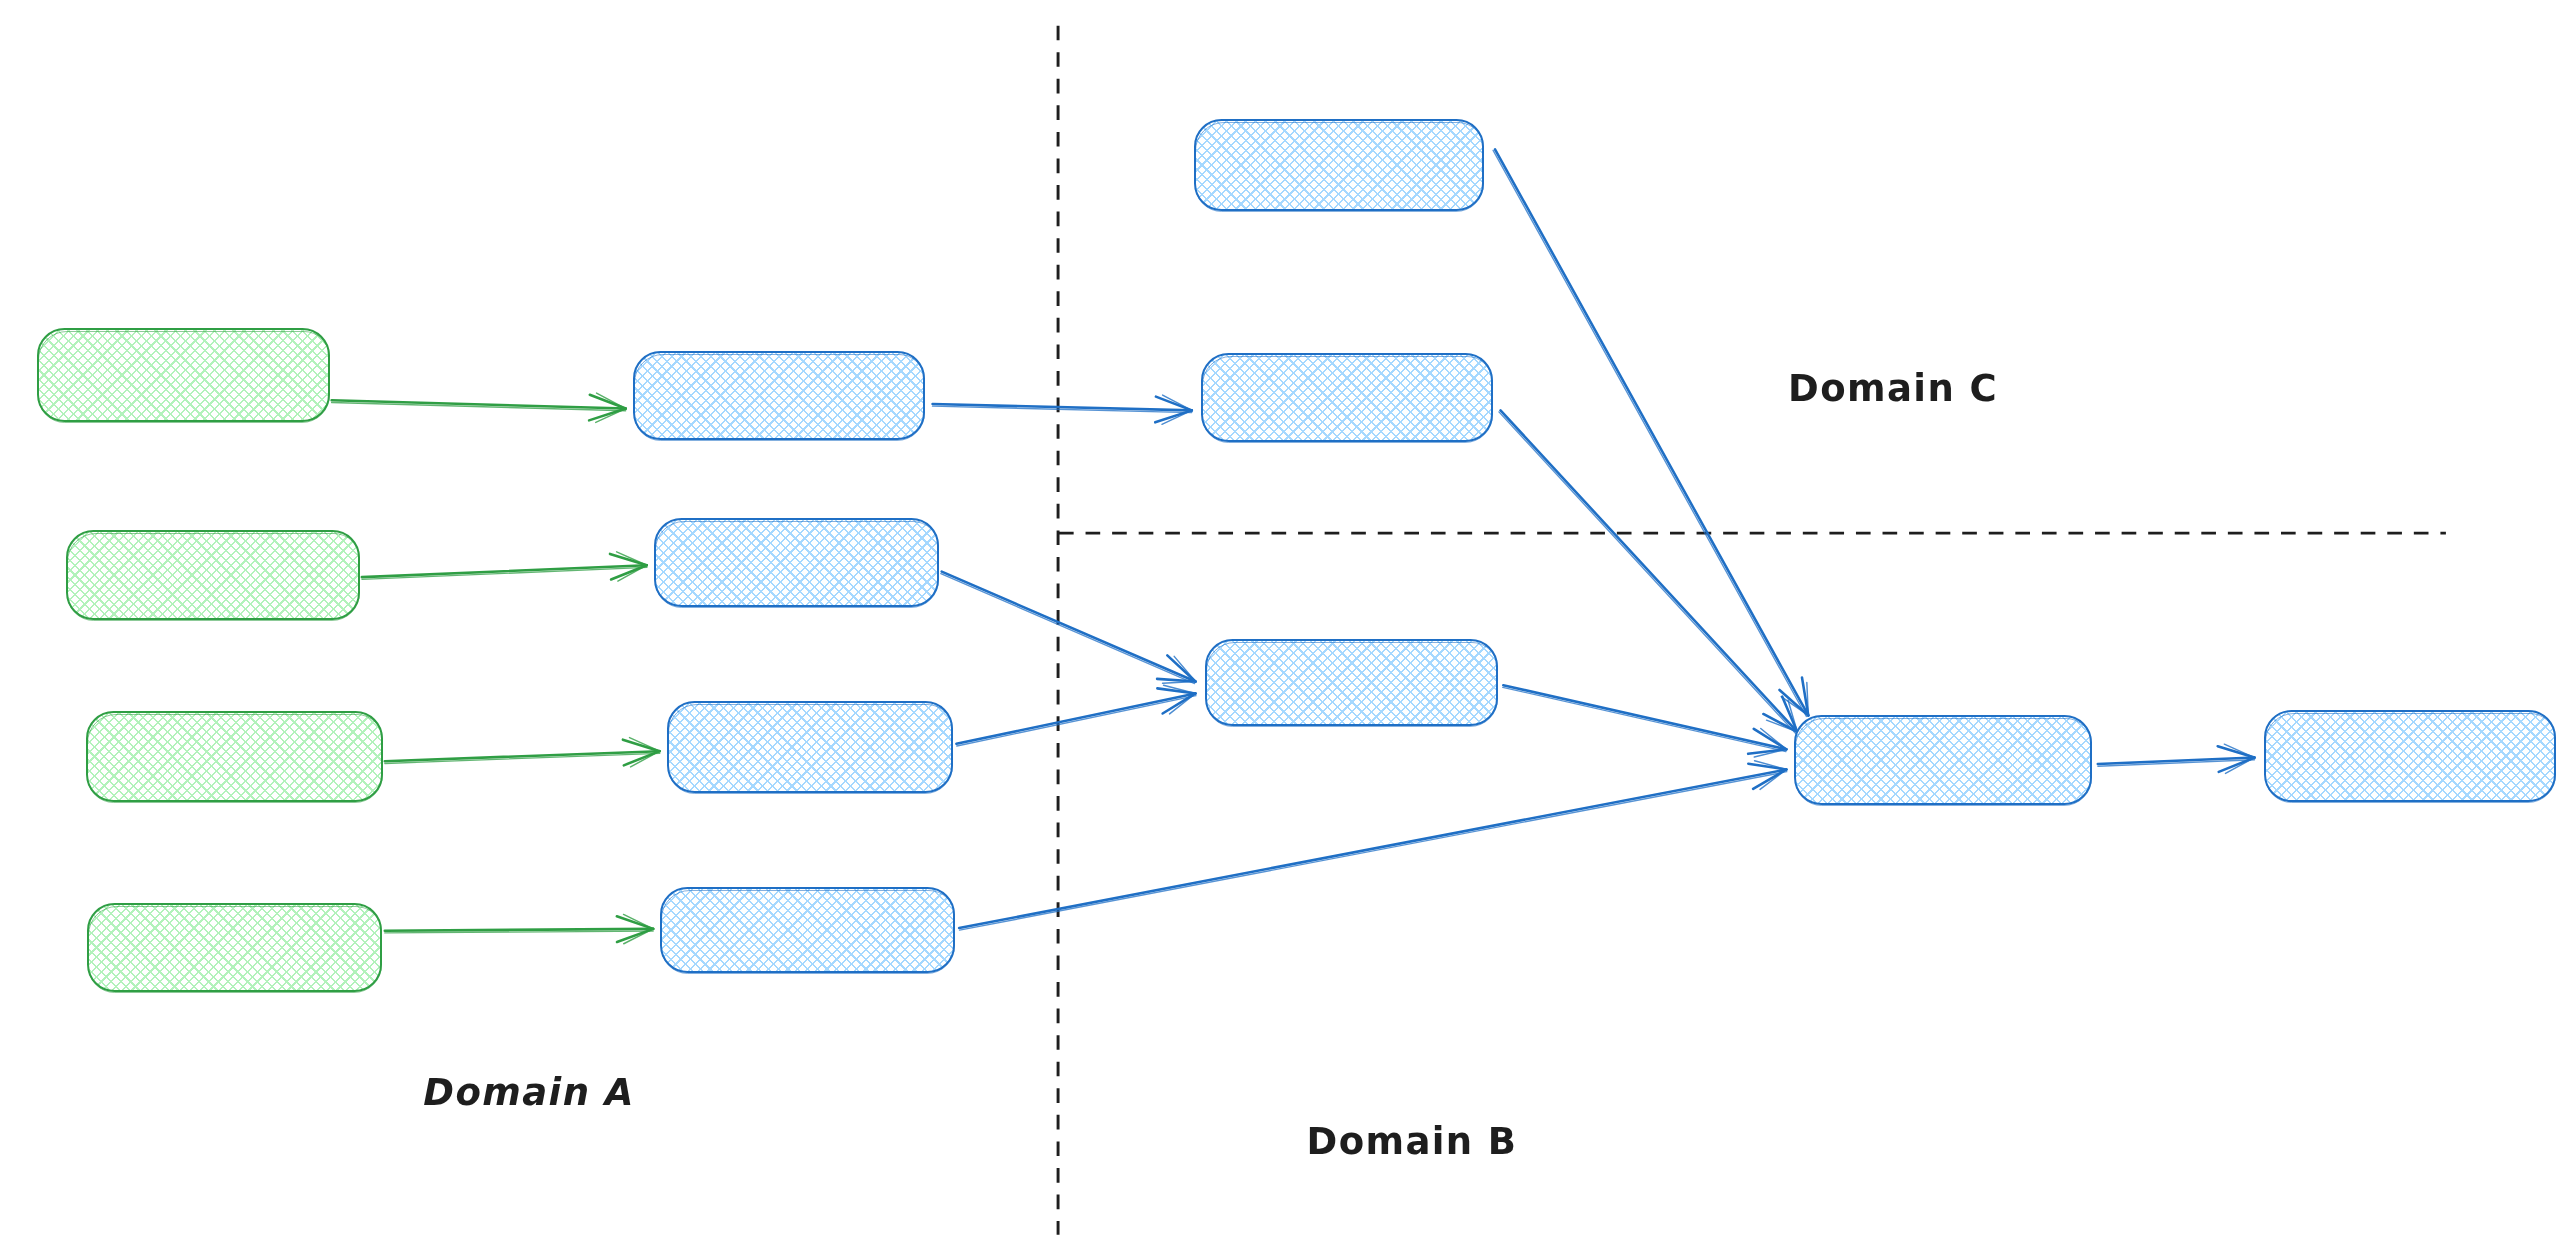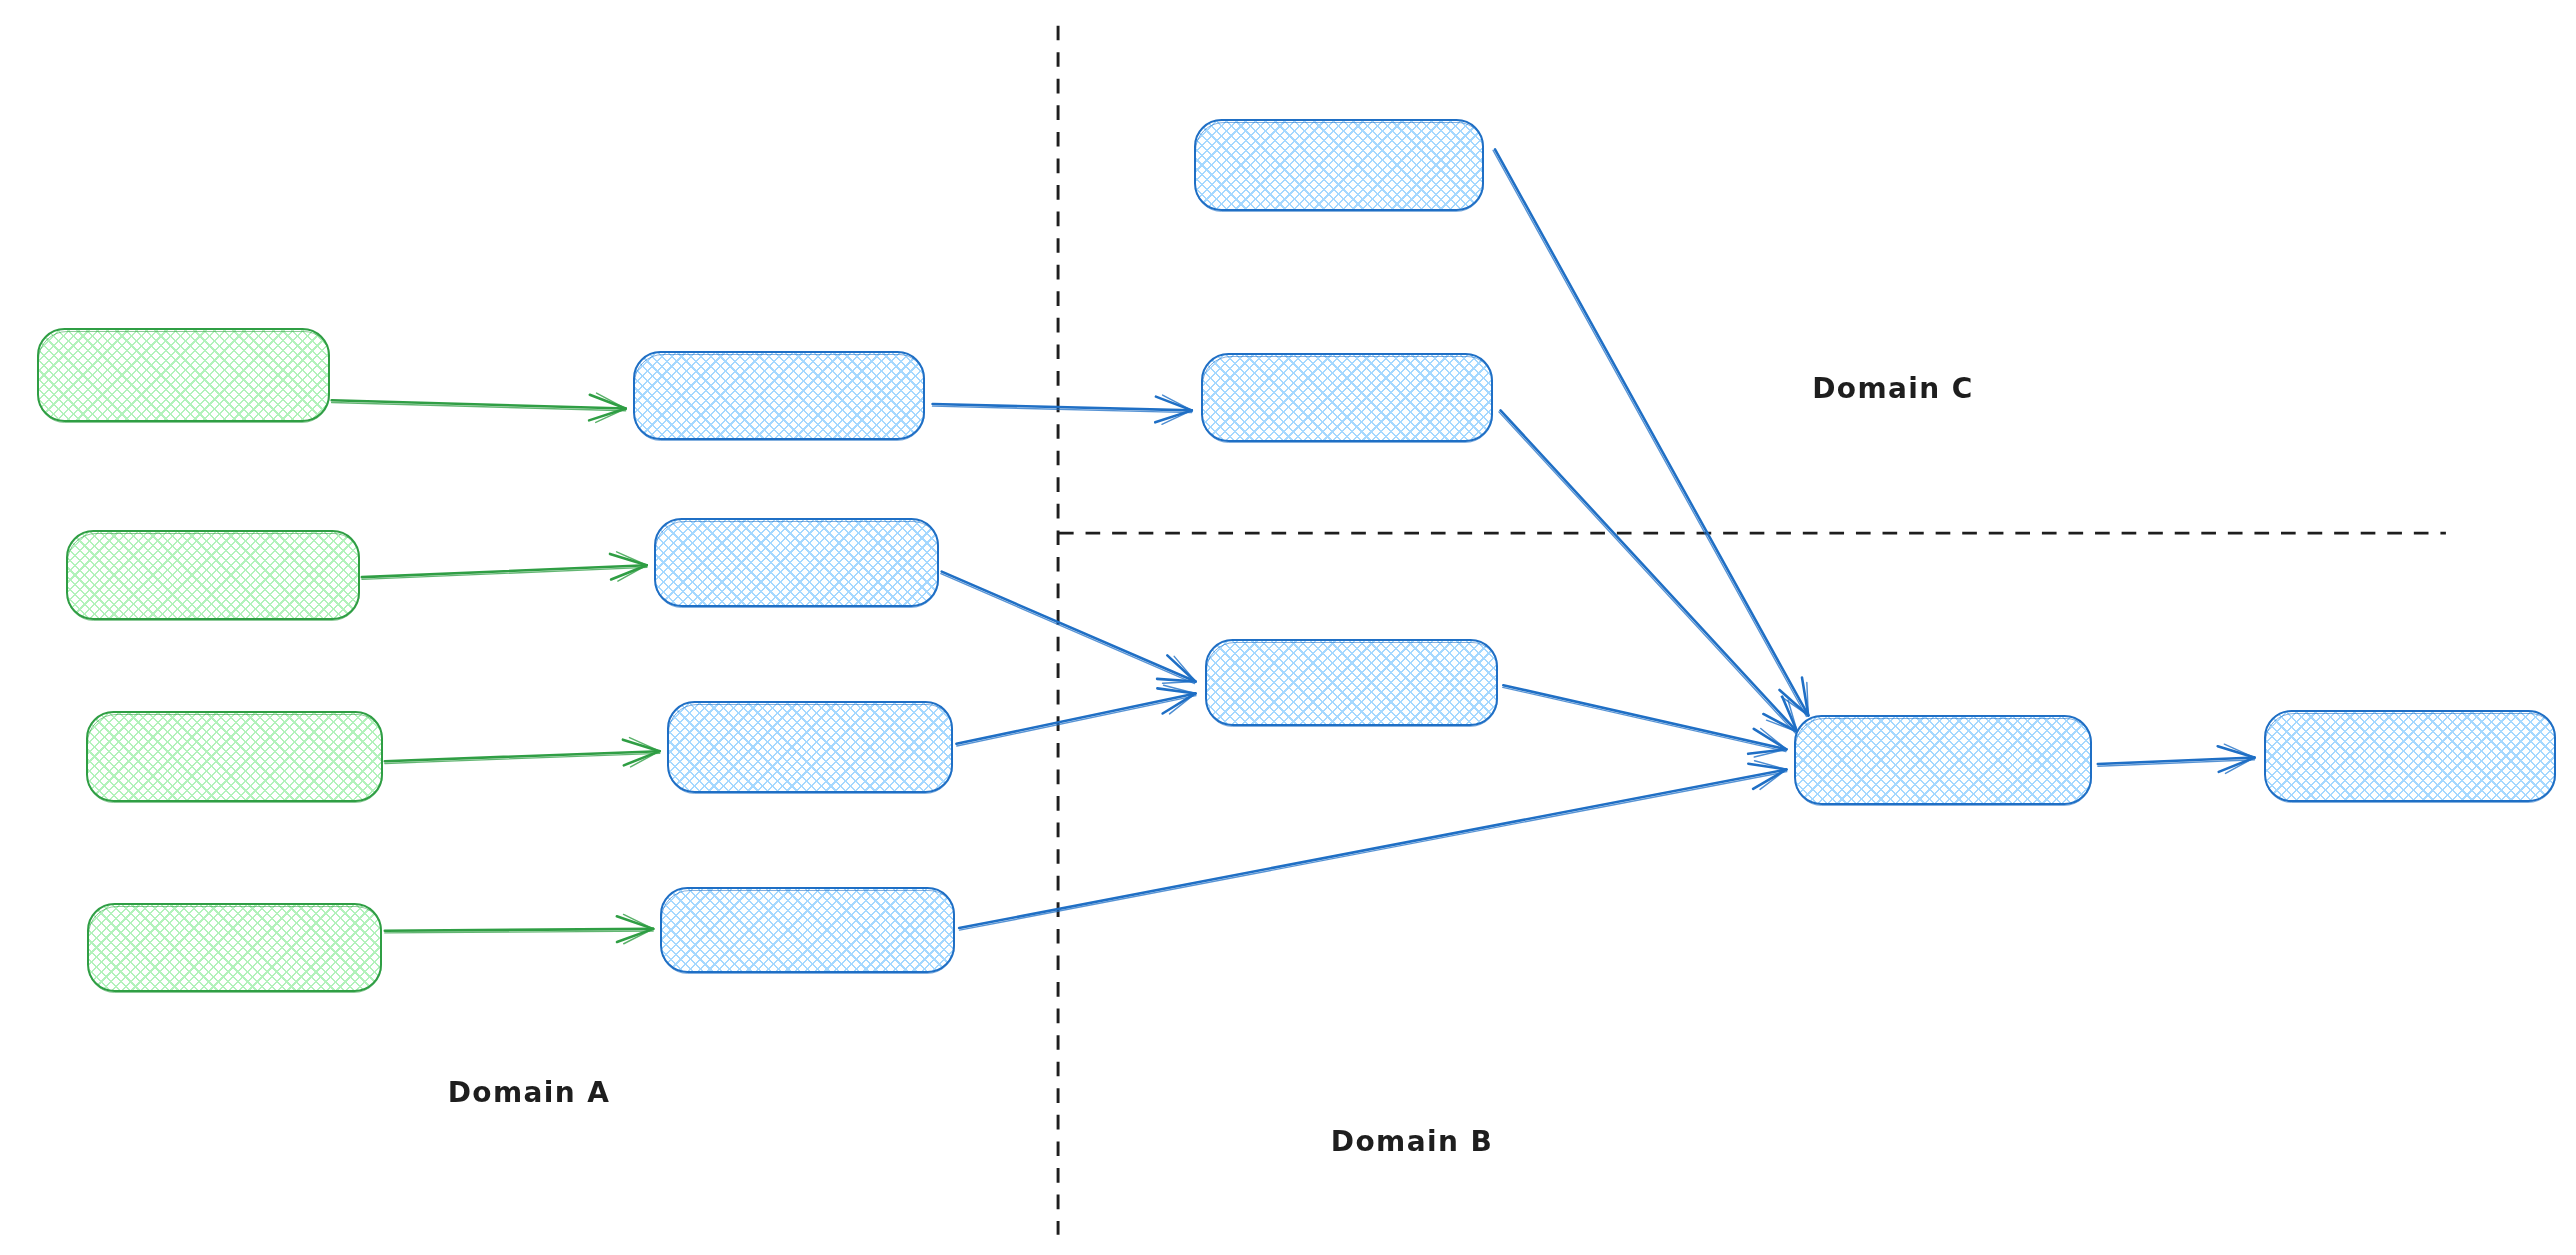--- a/index.html
+++ b/index.html
@@ -32,21 +32,21 @@
     left: -0.9px; top: 0.9px; right: -1.8px; bottom: -2.7px;
     border: 1.5px solid;
     border-color: inherit;
     border-radius: 29px 26px 28px 26.6px;
     opacity: 0.55;
     pointer-events: none;
   }
   .domain-label {
     position: absolute;
     transform: translate(-50%, -50%);
-    font-size: 28px;
+    font-size: 37px;
     font-weight: 600;
     letter-spacing: 1.4px;
     white-space: nowrap;
   }
 </style>
 </head>
 <body>
 
 <div class="canvas" style="width: 2576px; height: 1255px; background: rgb(255, 255, 255);">
   <svg class="layer" xmlns="http://www.w3.org/2000/svg" viewBox="0 0 2812 1370" width="2576" height="1255">
@@ -158,18 +158,18 @@
       <div class="node" style="left: 654px; top: 518px; width: 285px; height: 89px; border: 2.7px solid rgb(31, 111, 197); background-image: repeating-linear-gradient(45deg, rgb(165, 216, 255) 0px, rgb(165, 216, 255) 1.6px, transparent 1.6px, transparent 6.9px), repeating-linear-gradient(135deg, rgb(165, 216, 255) 0px, rgb(165, 216, 255) 1.6px, transparent 1.6px, transparent 6.9px);"></div>
       <div class="node" style="left: 667px; top: 701px; width: 286px; height: 92px; border: 2.7px solid rgb(31, 111, 197); background-image: repeating-linear-gradient(45deg, rgb(165, 216, 255) 0px, rgb(165, 216, 255) 1.6px, transparent 1.6px, transparent 6.9px), repeating-linear-gradient(135deg, rgb(165, 216, 255) 0px, rgb(165, 216, 255) 1.6px, transparent 1.6px, transparent 6.9px);"></div>
       <div class="node" style="left: 660px; top: 887px; width: 295px; height: 86px; border: 2.7px solid rgb(31, 111, 197); background-image: repeating-linear-gradient(45deg, rgb(165, 216, 255) 0px, rgb(165, 216, 255) 1.6px, transparent 1.6px, transparent 6.9px), repeating-linear-gradient(135deg, rgb(165, 216, 255) 0px, rgb(165, 216, 255) 1.6px, transparent 1.6px, transparent 6.9px);"></div>
       <div class="node" style="left: 1194px; top: 119px; width: 290px; height: 92px; border: 2.7px solid rgb(31, 111, 197); background-image: repeating-linear-gradient(45deg, rgb(165, 216, 255) 0px, rgb(165, 216, 255) 1.6px, transparent 1.6px, transparent 6.9px), repeating-linear-gradient(135deg, rgb(165, 216, 255) 0px, rgb(165, 216, 255) 1.6px, transparent 1.6px, transparent 6.9px);"></div>
       <div class="node" style="left: 1201px; top: 353px; width: 292px; height: 89px; border: 2.7px solid rgb(31, 111, 197); background-image: repeating-linear-gradient(45deg, rgb(165, 216, 255) 0px, rgb(165, 216, 255) 1.6px, transparent 1.6px, transparent 6.9px), repeating-linear-gradient(135deg, rgb(165, 216, 255) 0px, rgb(165, 216, 255) 1.6px, transparent 1.6px, transparent 6.9px);"></div>
       <div class="node" style="left: 1205px; top: 639px; width: 293px; height: 87px; border: 2.7px solid rgb(31, 111, 197); background-image: repeating-linear-gradient(45deg, rgb(165, 216, 255) 0px, rgb(165, 216, 255) 1.6px, transparent 1.6px, transparent 6.9px), repeating-linear-gradient(135deg, rgb(165, 216, 255) 0px, rgb(165, 216, 255) 1.6px, transparent 1.6px, transparent 6.9px);"></div>
       <div class="node" style="left: 1794px; top: 715px; width: 298px; height: 90px; border: 2.7px solid rgb(31, 111, 197); background-image: repeating-linear-gradient(45deg, rgb(165, 216, 255) 0px, rgb(165, 216, 255) 1.6px, transparent 1.6px, transparent 6.9px), repeating-linear-gradient(135deg, rgb(165, 216, 255) 0px, rgb(165, 216, 255) 1.6px, transparent 1.6px, transparent 6.9px);"></div>
       <div class="node" style="left: 2264px; top: 710px; width: 292px; height: 92px; border: 2.7px solid rgb(31, 111, 197); background-image: repeating-linear-gradient(45deg, rgb(165, 216, 255) 0px, rgb(165, 216, 255) 1.6px, transparent 1.6px, transparent 6.9px), repeating-linear-gradient(135deg, rgb(165, 216, 255) 0px, rgb(165, 216, 255) 1.6px, transparent 1.6px, transparent 6.9px);"></div>
     </div>
   <div class="layer">
-      <div class="domain-label" style="left: 529px; top: 1092px; color: rgb(30, 30, 30);">Domain A</div>
+      <div class="domain-label" style="left: 529px; top: 1092px; color: rgb(30, 30, 30); font-style: italic;">Domain A</div>
       <div class="domain-label" style="left: 1412px; top: 1100px; color: rgb(30, 30, 30); margin-top: 41px;">Domain B</div>
       <div class="domain-label" style="left: 1893px; top: 388px; color: rgb(30, 30, 30);">Domain C</div>
     </div>
 </div>
 
 
 </body></html>

